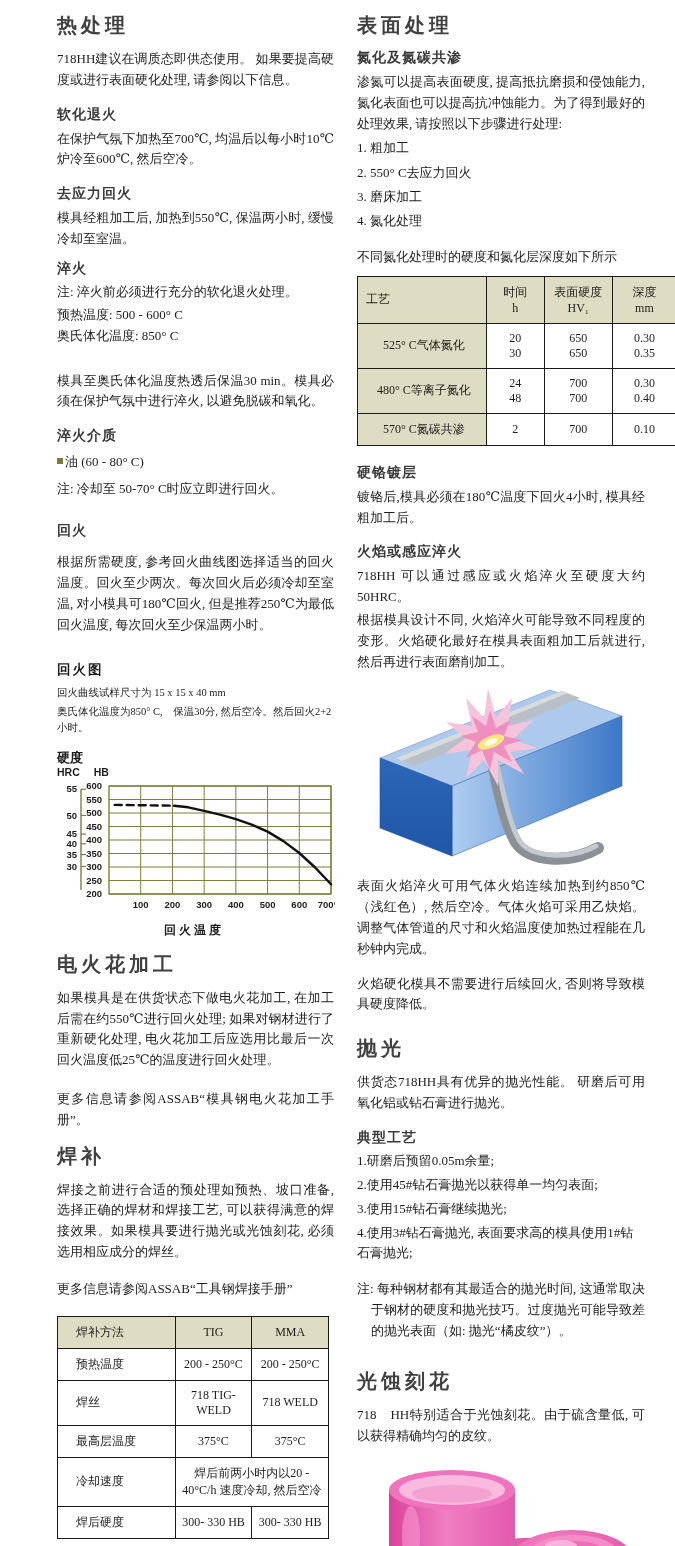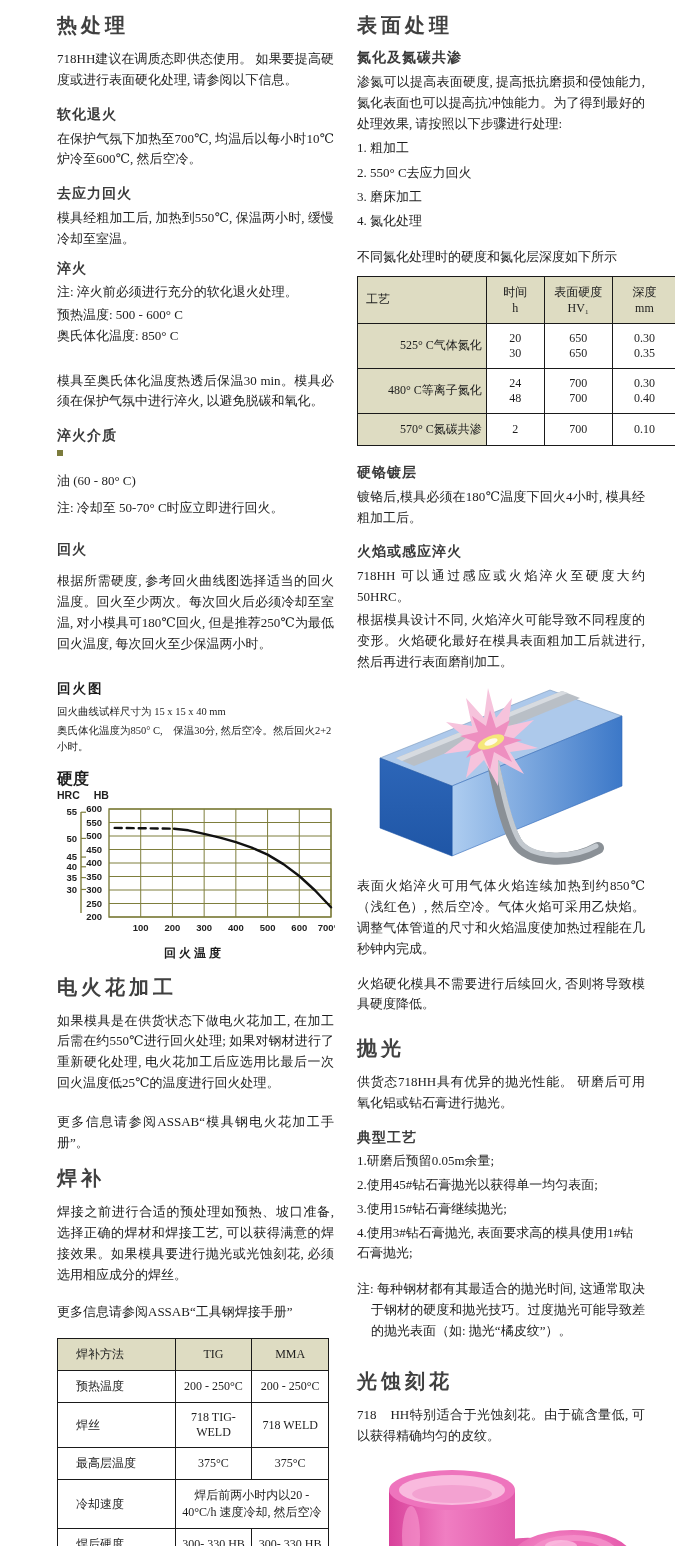--- a/index.html
+++ b/index.html
@@ -15,39 +15,39 @@
   h3.minor{font-size:13.5px;font-weight:bold;margin:20px 0 6px;letter-spacing:2px;}
   p.body{font-size:13px;line-height:1.6;margin:5px 0 10px;text-align:justify;}
   p.spec{font-size:13px;margin:3px 0;}
   p.note{font-size:13px;line-height:1.6;margin:8px 0;}
   .small{font-size:10.5px;line-height:1.5;margin:3px 0;}
   .gap-lg{margin-top:42px;}
   .gap-md{margin-top:24px;}
 
   ul.plain{list-style:none;margin:4px 0 6px;padding:0;}
   ul.plain li{font-size:13px;line-height:1.55;margin:4px 0;}
-  ul.bullets li{display:flex;gap:13px;align-items:baseline;margin:7px 0;flex-direction:column;}
+  ul.bullets li{display:flex;gap:2px;align-items:baseline;margin:7px 0;}
   .sq{width:6px;height:6px;background:#7b7b3c;flex:none;position:relative;top:-2px;}
 
   table{border-collapse:collapse;font-size:12px;}
   .ntable{width:320px;margin-top:8px;}
   .ntable th,.ntable td{border:1.5px solid #1a1a1a;padding:7px 4px;text-align:center;vertical-align:middle;}
   .ntable th{background:#dedcc2;font-weight:normal;white-space:pre-line;}
-  .ntable td.proc{background:#dedcc2;text-align:right;padding-left:8px;}
+  .ntable td.proc{background:#dedcc2;text-align:center;padding-left:8px;}
   .ntable td{white-space:pre-line;}
   .ntable .c-proc{width:118px;}.ntable .c-time{width:50px;}.ntable .c-hard{width:60px;}.ntable .c-depth{width:56px;}
 
   .wtable{width:272px;margin-top:16px;}
   .wtable th,.wtable td{border:1.5px solid #1a1a1a;padding:7px 4px;text-align:center;vertical-align:middle;}
   .wtable th{background:#dedcc2;font-weight:normal;}
   .wtable th.lbl,.wtable td.lbl{text-align:left;padding-left:18px;width:118px;}
   .wtable .c-t{width:77px;}.wtable .c-m{width:77px;}
 
   .chart-block{margin-top:14px;}
-  .chart-head{font-size:16px;font-weight:bold;line-height:1.25;}
+  .chart-head{font-size:13px;font-weight:bold;line-height:1.25;}
   .chart-scales{font-family:"Liberation Sans","DejaVu Sans",sans-serif;font-size:10.5px;font-weight:bold;}
   .chart-scales .hb{margin-left:14px;}
   .chart-xlab{font-size:12px;font-weight:bold;letter-spacing:3px;text-align:center;width:274px;margin-top:0;}
 
   .illus{display:block;margin:10px auto 6px;}
   svg text{font-family:"Liberation Sans","DejaVu Sans",sans-serif;}
 </style>
 </head>
 <body>
 

